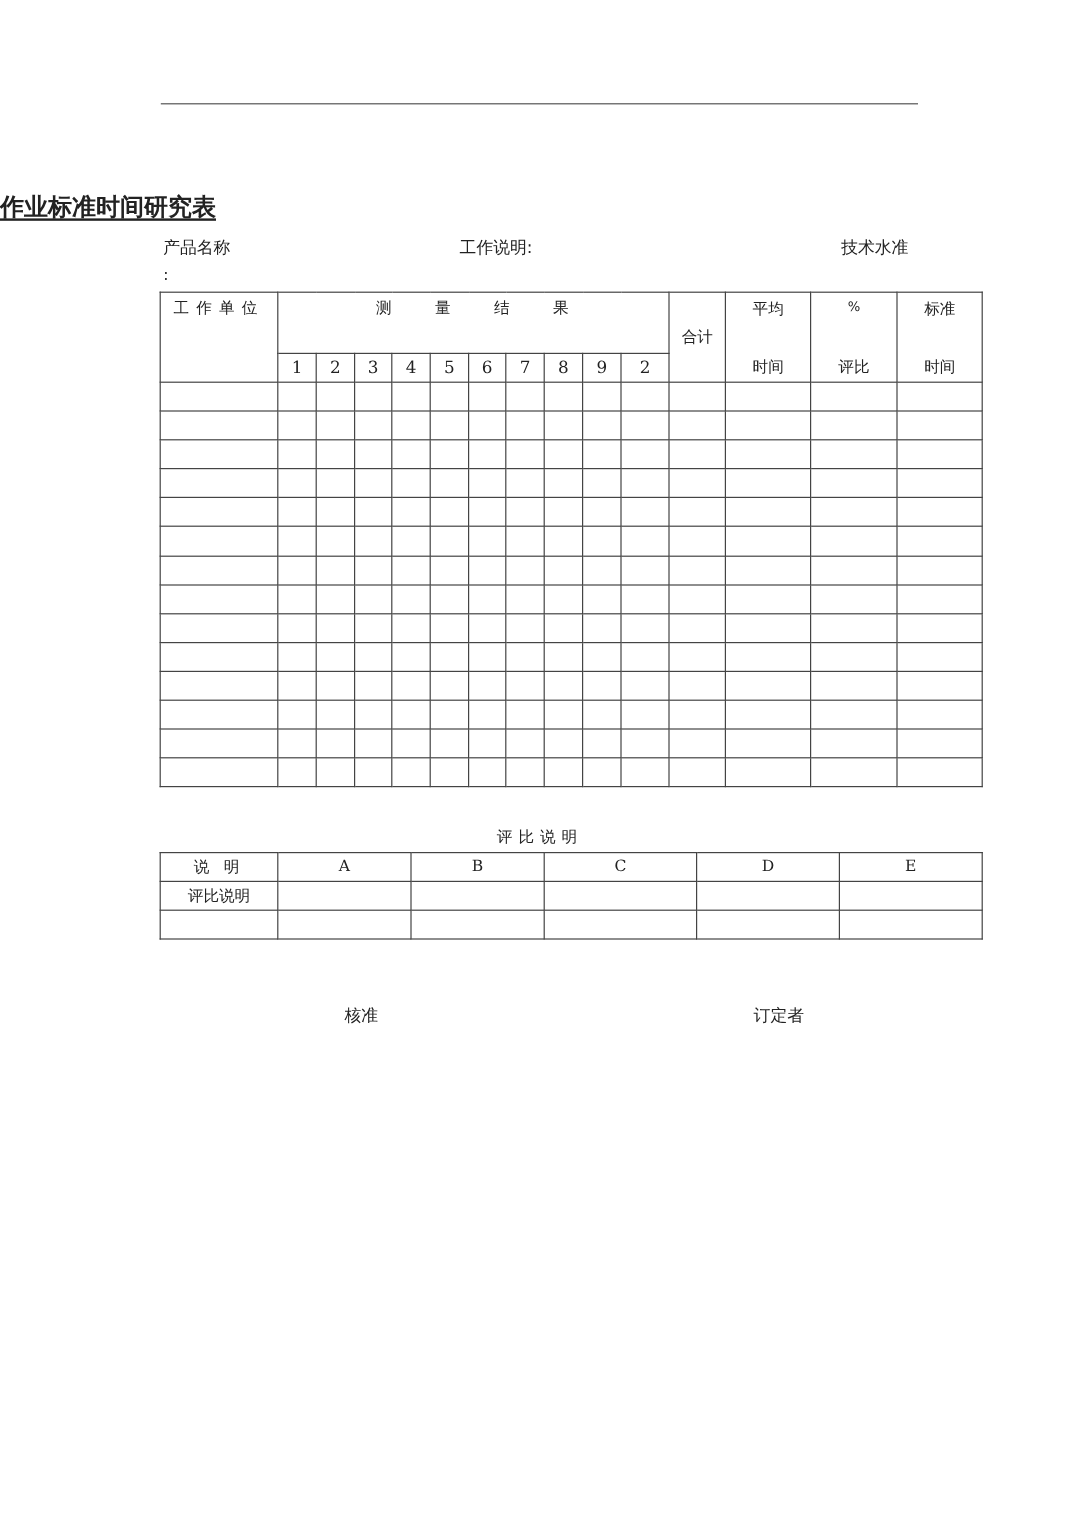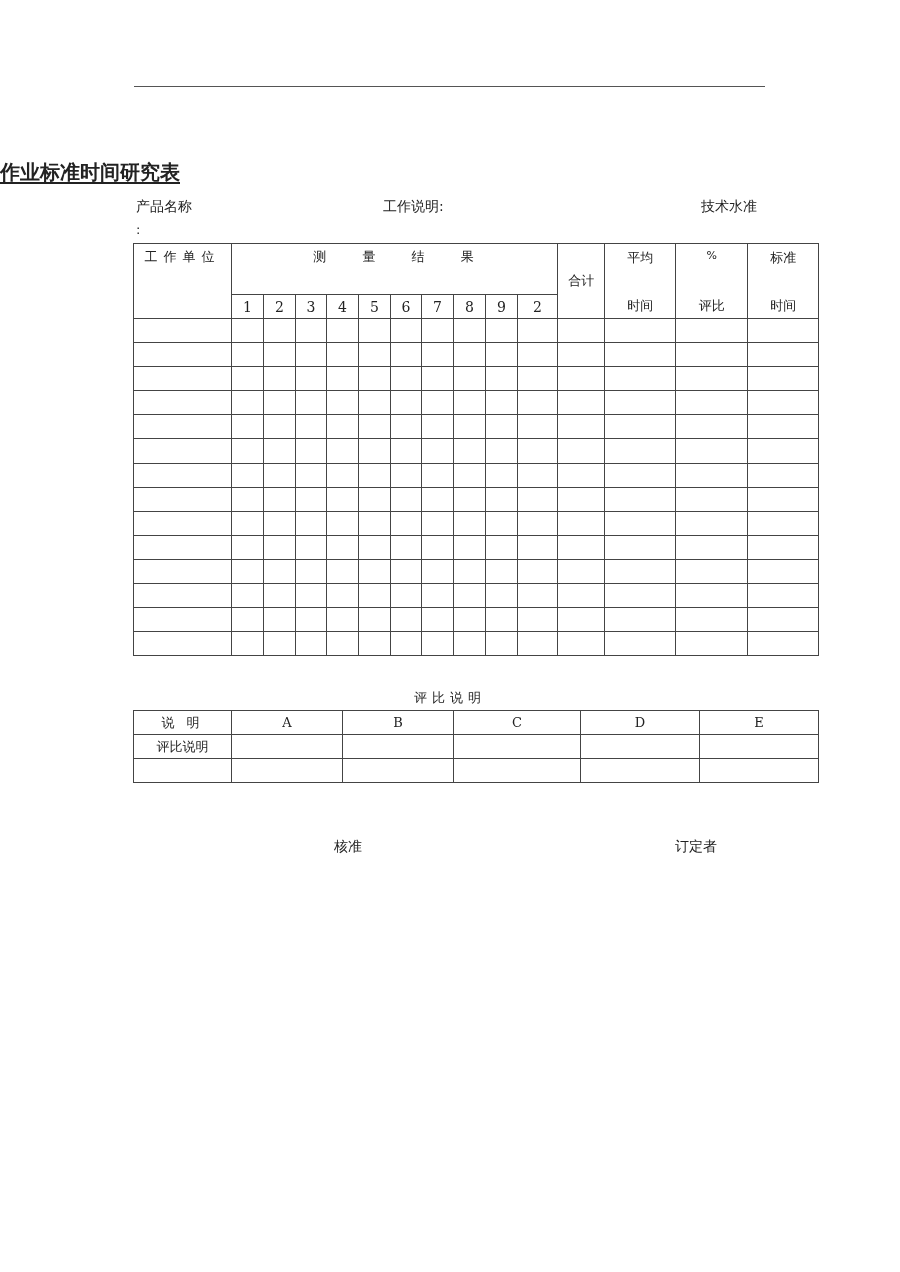--- a/index.html
+++ b/index.html
@@ -19,21 +19,21 @@
   .main tr.h2 td { height:23px; }
   .main tr.body td { height:23.1px; }
   .vt { vertical-align:top; padding-top:4px; }
   .spaced { letter-spacing:6px; }
   .wide { word-spacing:28px; letter-spacing:2px; }
   .stack { display:flex; flex-direction:column; justify-content:space-between; height:66px; padding:2px 0 0 0; }
   .rating-title { position:absolute; left:0; top:689px; width:900px; text-align:center; font-size:13px; letter-spacing:5px; padding-left:0px; }
   .rate { left:133px; top:710px; width:685px;padding-left:23px; }
   .rate td { height:23px; }
   .rate td.letter { font-family:"DejaVu Serif", serif; font-size:13px; }
-  .footer { position:absolute; top:838px; font-size:14px;margin-left:47px; }
+  .footer { position:absolute; top:838px; font-size:14px; }
 </style>
 </head>
 <body>
 
 <div class="rule"></div>
 
 <div class="title"><span>作业标准时间研究表</span></div>
 
 <div class="meta" style="left:136px;text-align:center;">产品名称</div>
 <div class="meta" style="left:383px;">工作说明:</div>

